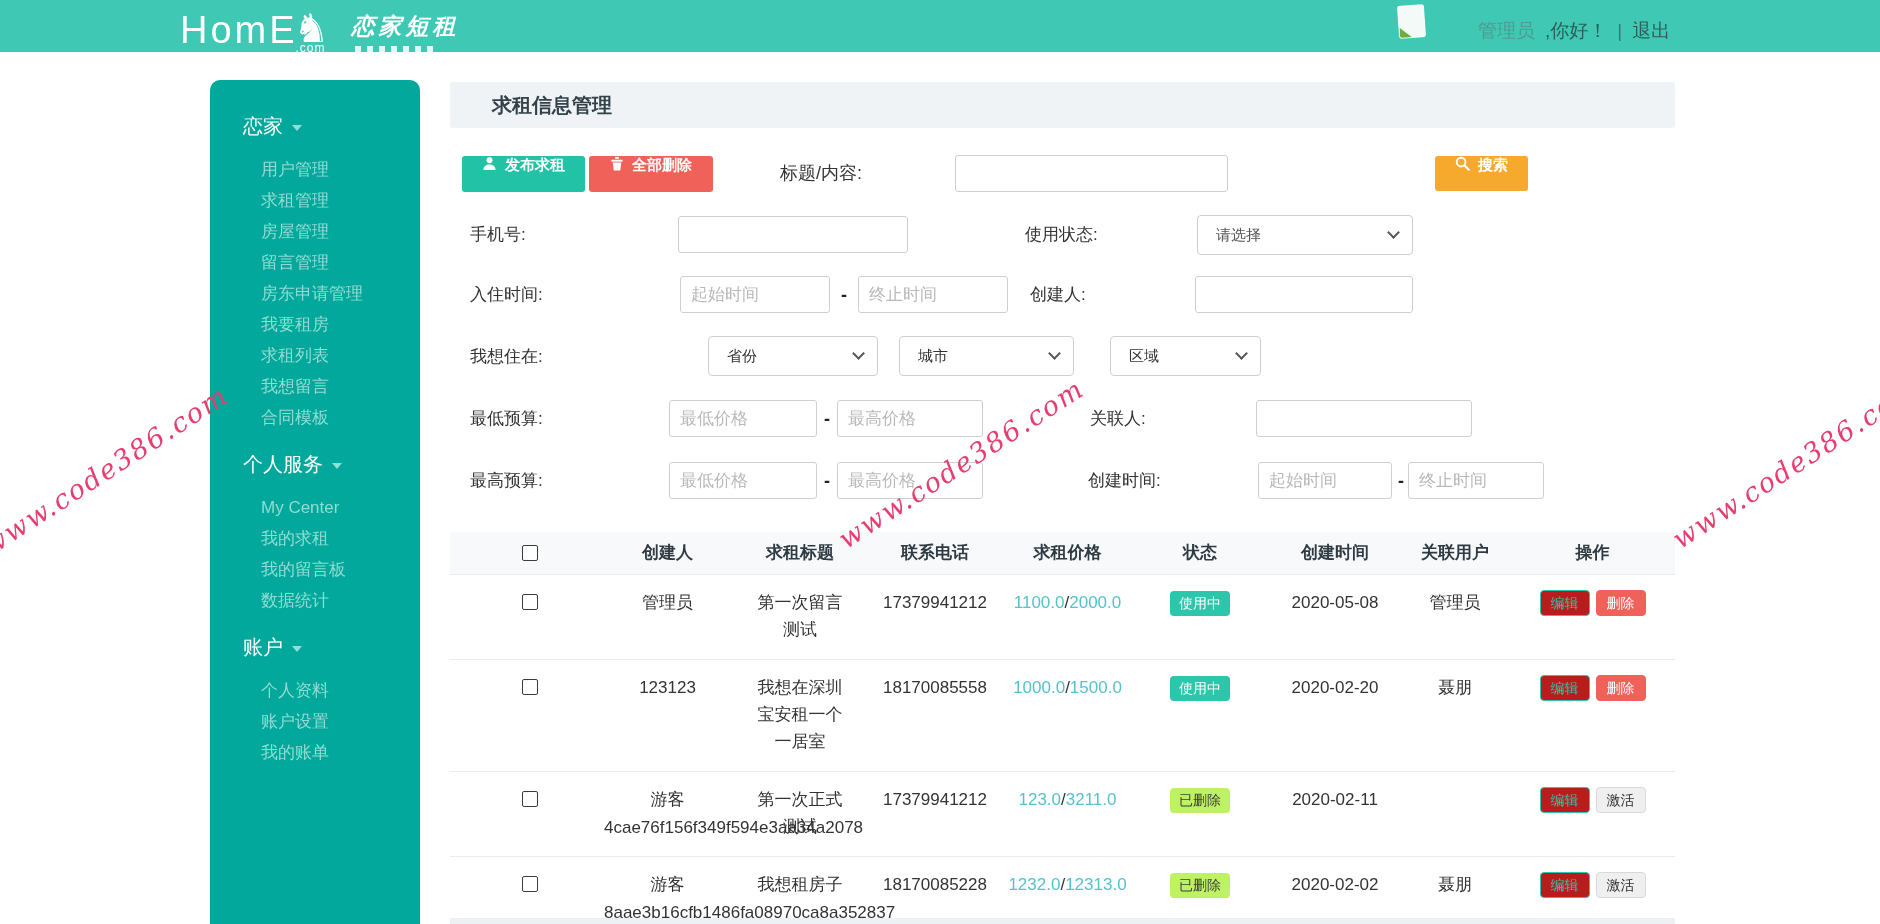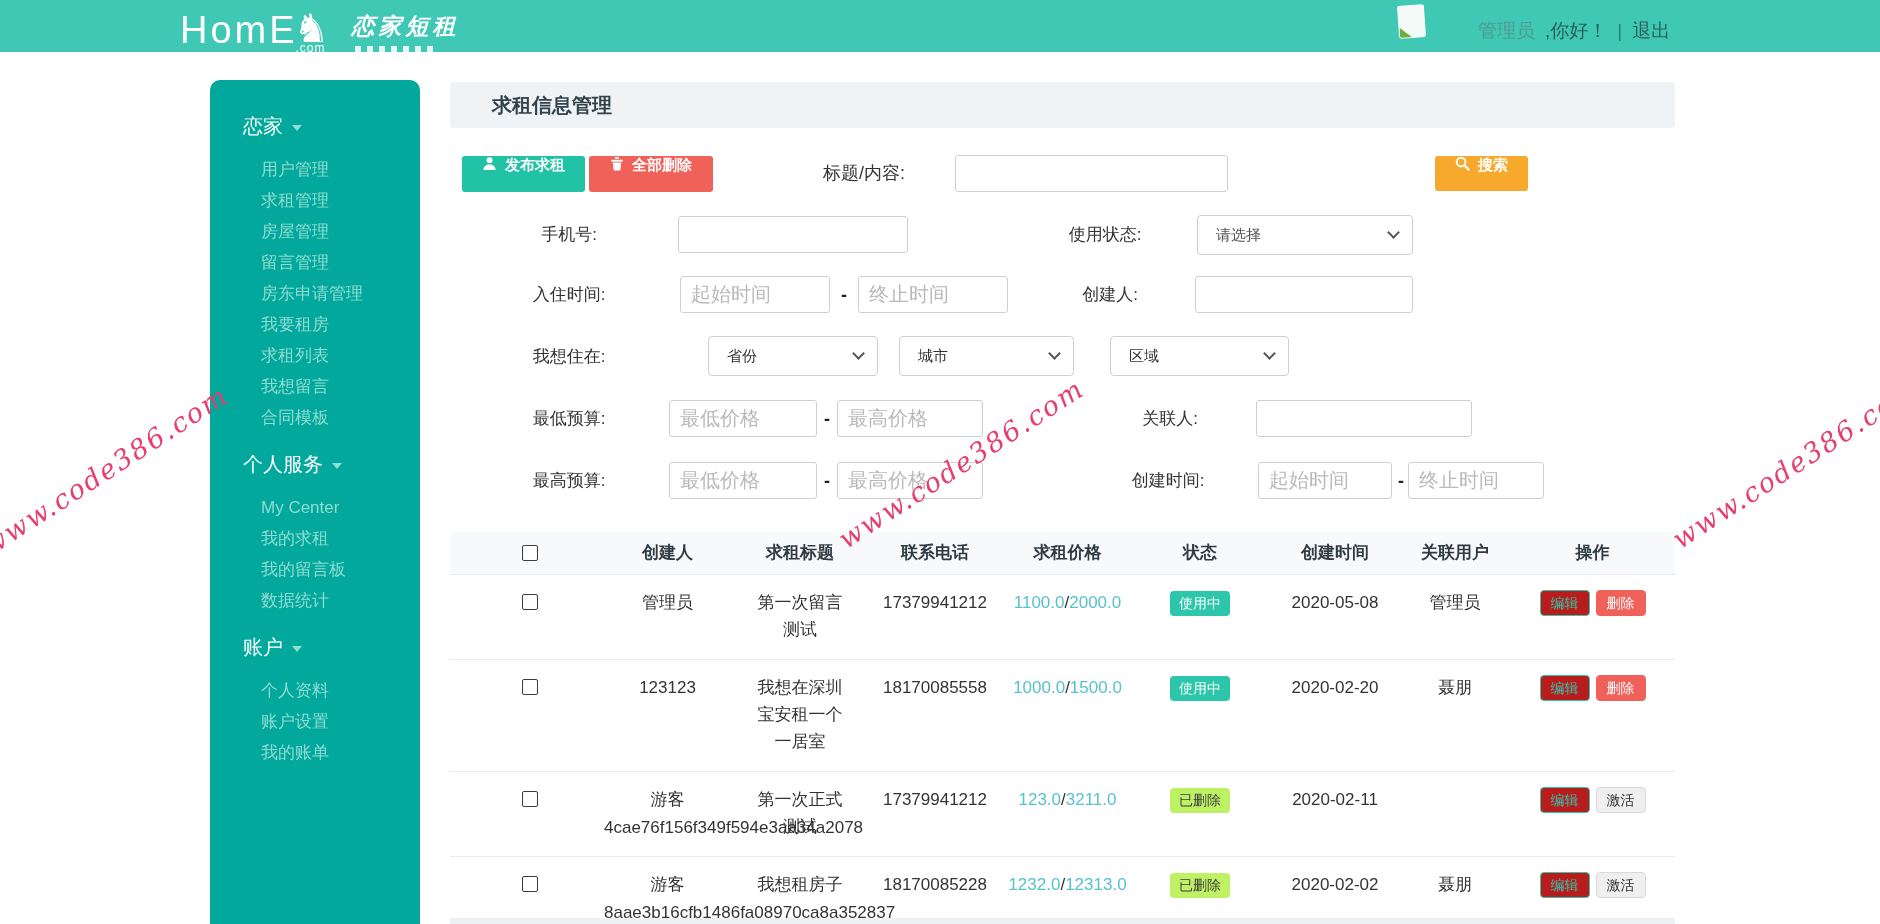--- a/index.html
+++ b/index.html
@@ -45,23 +45,23 @@
     border-radius:3px; line-height:46px; padding-left:42px; font-size:20px; font-weight:bold; color:#33414a; }
 
   .btn { display:flex; align-items:flex-start; justify-content:center; gap:8px; color:#fff;
     border:none; border-radius:3px; font-size:15px; font-weight:bold; cursor:pointer;
     font-family:"Liberation Sans","DejaVu Sans",sans-serif; }
   .btn-publish { position:absolute; left:12px; top:74px; width:123px; height:36px; background:#21c2a5; }
   .btn-delete-all { position:absolute; left:139px; top:74px; width:124px; height:36px; background:#f0615a; }
   .btn-search { position:absolute; left:985px; top:74px; width:93px; height:35px; background:#f6a92c; }
   .btn svg { display:block; }
 
-  .flabel { position:absolute; font-size:17px; color:#333; text-align:center; line-height:38px; white-space:nowrap; }
+  .flabel { position:absolute; font-size:17px; color:#333; text-align:left; line-height:38px; white-space:nowrap; }
   .finput { position:absolute; height:37px; border:1px solid #cfcfcf; border-radius:3px; background:#fff;
-    font-size:20px; padding:0 10px; color:#333; outline:none; font-family:inherit; }
+    font-size:17px; padding:0 10px; color:#333; outline:none; font-family:inherit; }
   .finput::placeholder { color:#b9b9b9; }
   .fdash { position:absolute; font-size:18px; font-weight:bold; color:#222; line-height:38px; }
   .fselect { position:absolute; height:40px; border:1px solid #cfcfcf; border-radius:4px; background:#fff;
     display:flex; align-items:center; padding:0 14px 0 18px; font-size:15px; color:#555; cursor:pointer; }
   .fselect .sel-text { flex:1; }
   .chev { width:9px; height:9px; border-right:2px solid #555; border-bottom:2px solid #555;
     transform:rotate(45deg); margin-top:-5px; }
 
   
   .rent-table { position:absolute; left:0; top:450px; width:1225px; border-collapse:collapse;
@@ -222,21 +222,21 @@
 
     <div class="flabel" style="left:20px; top:254px; width:198px; line-height:42px;">我想住在:</div>
     <div class="fselect" style="left:258px; top:254px; width:170px;">
       <span class="sel-text" style="color:#333;">省份</span>
       <span class="chev"></span>
     </div>
     <div class="fselect" style="left:449px; top:254px; width:175px;">
       <span class="sel-text" style="color:#333;">城市</span>
       <span class="chev"></span>
     </div>
-    <div class="fselect" style="left:660px; top:254px; width:179px;">
+    <div class="fselect" style="left:660px; top:254px; width:151px;">
       <span class="sel-text" style="color:#333;">区域</span>
       <span class="chev"></span>
     </div>
 
     <div class="flabel" style="left:20px; top:318px; width:198px;">最低预算:</div>
     <input class="finput" style="left: 219px; top: 318px; width: 148px;" placeholder="最低价格">
     <div class="fdash" style="left:374px; top:318px;">-</div>
     <input class="finput" style="left: 387px; top: 318px; width: 146px;" placeholder="最高价格">
     <div class="flabel" style="left:640px; top:318px; width:160px;">关联人:</div>
     <input class="finput" style="left: 806px; top: 318px; width: 216px;">

